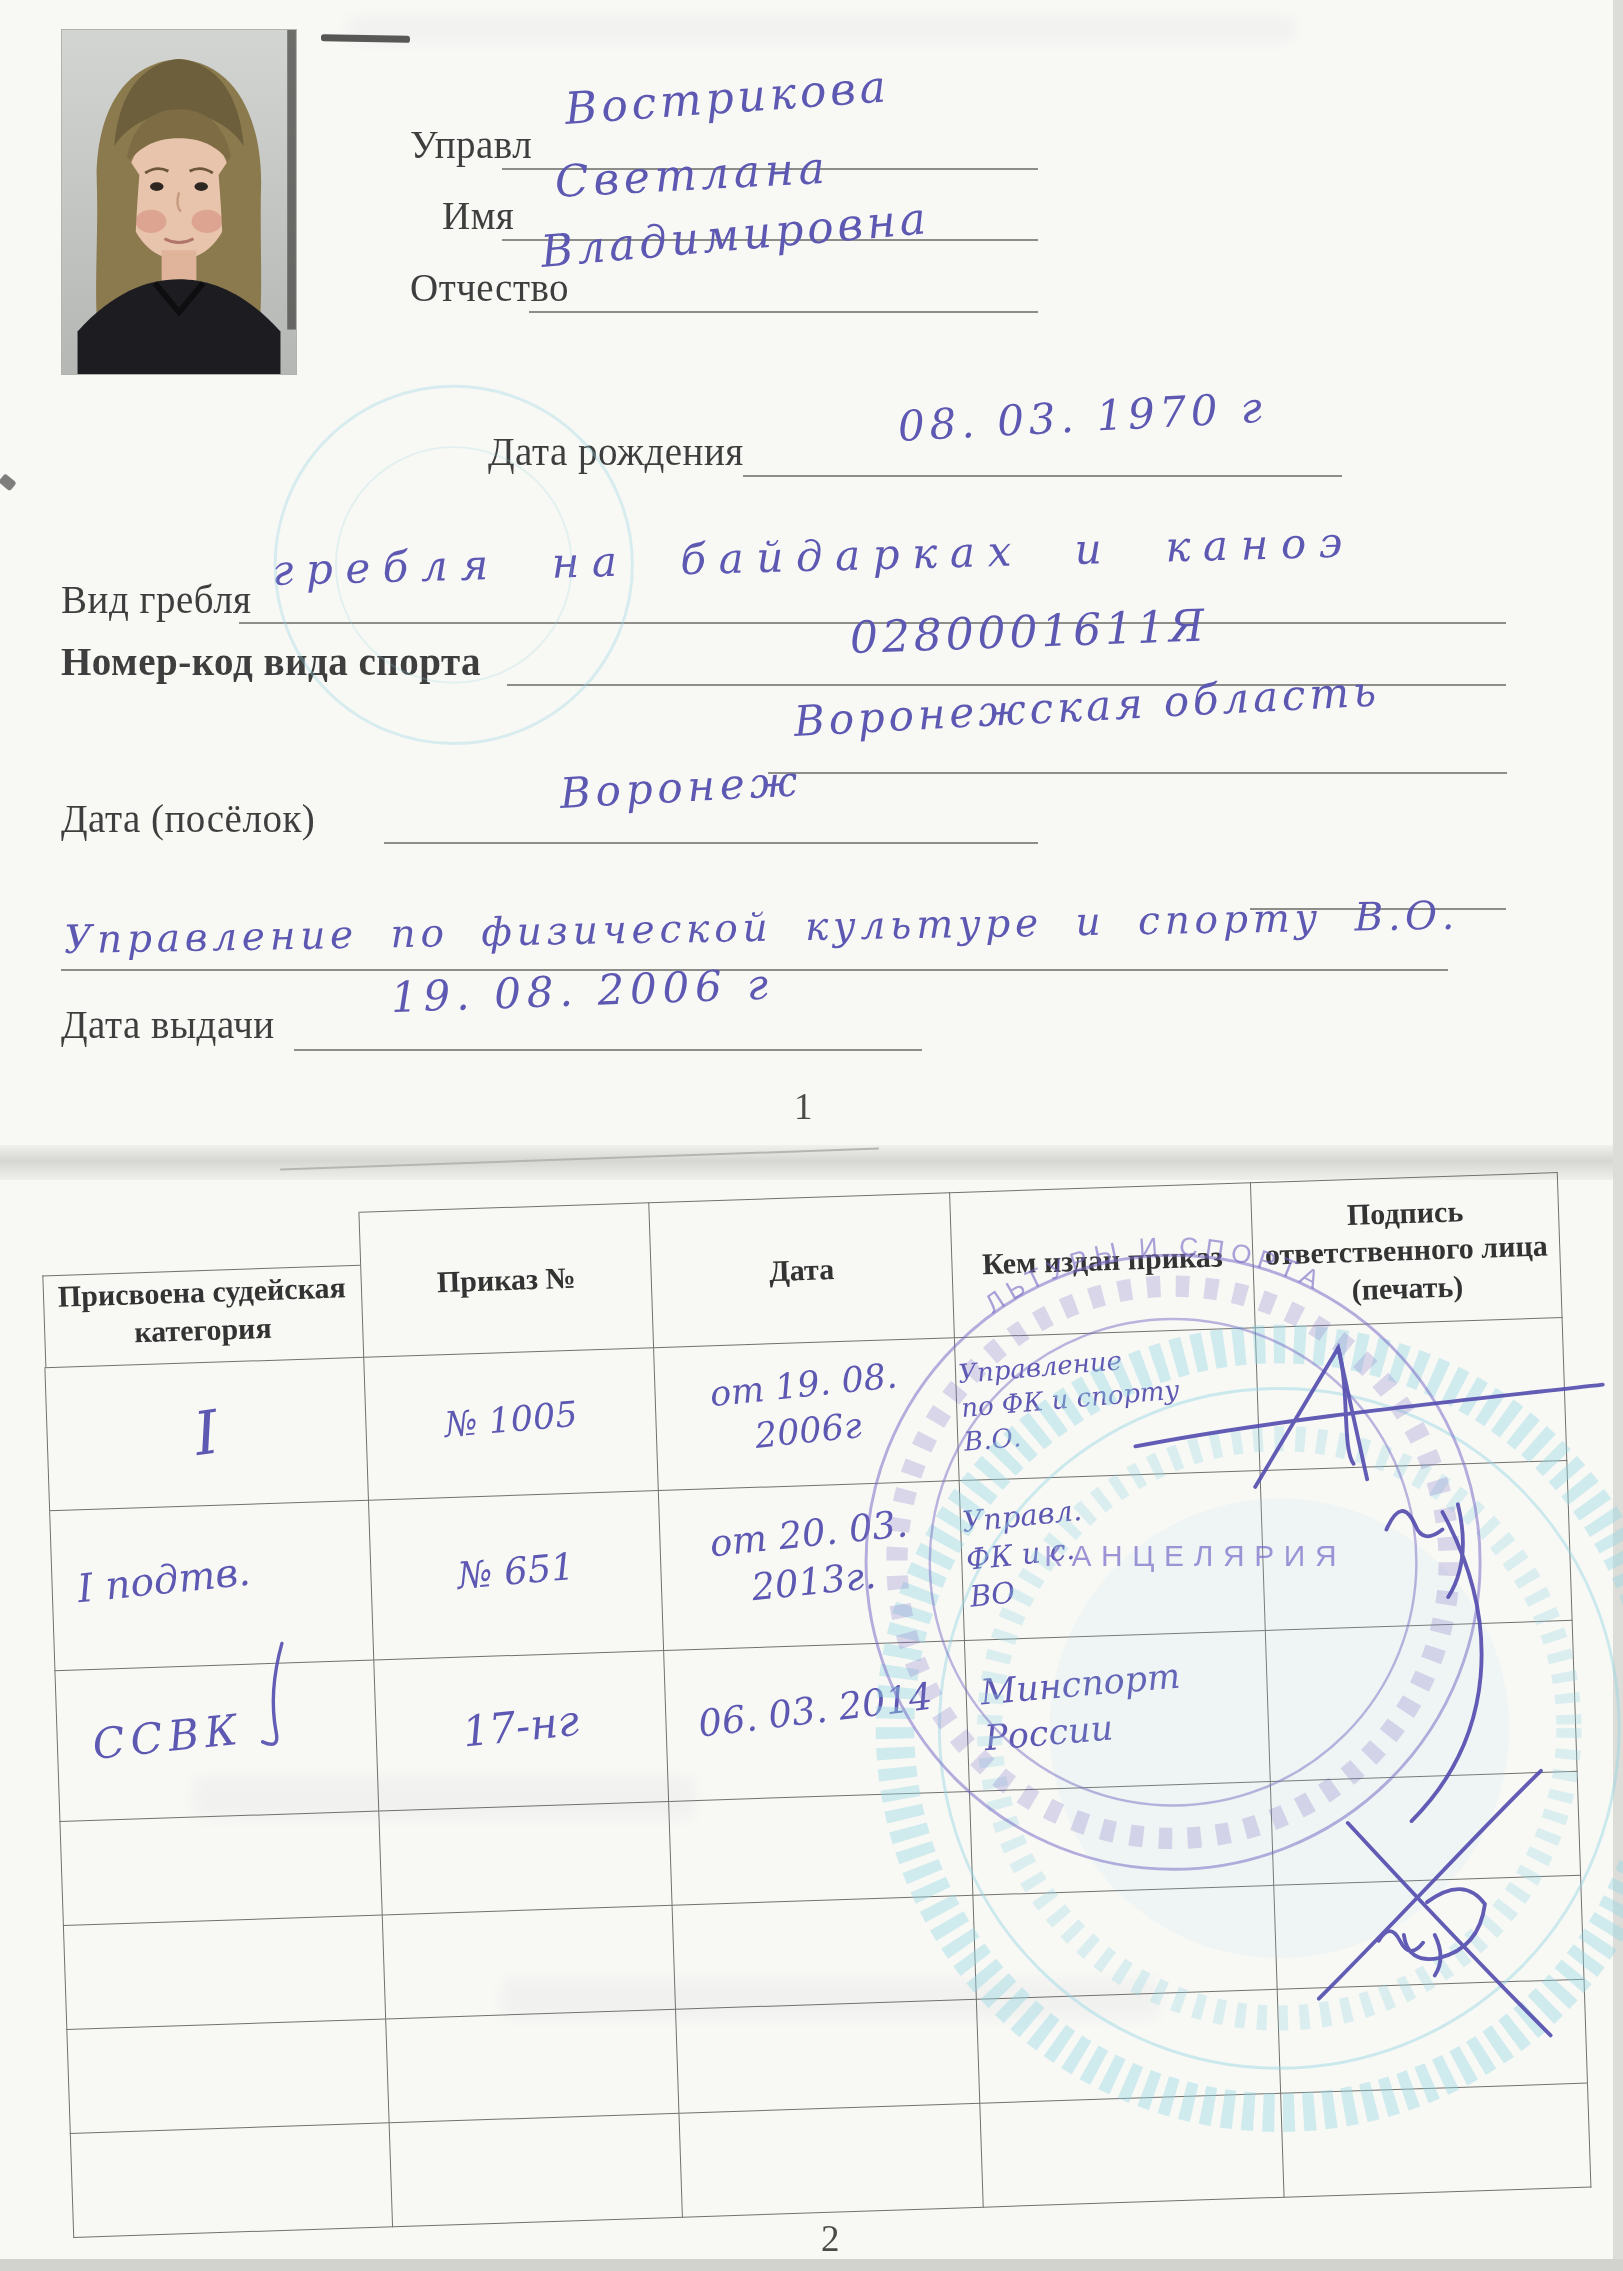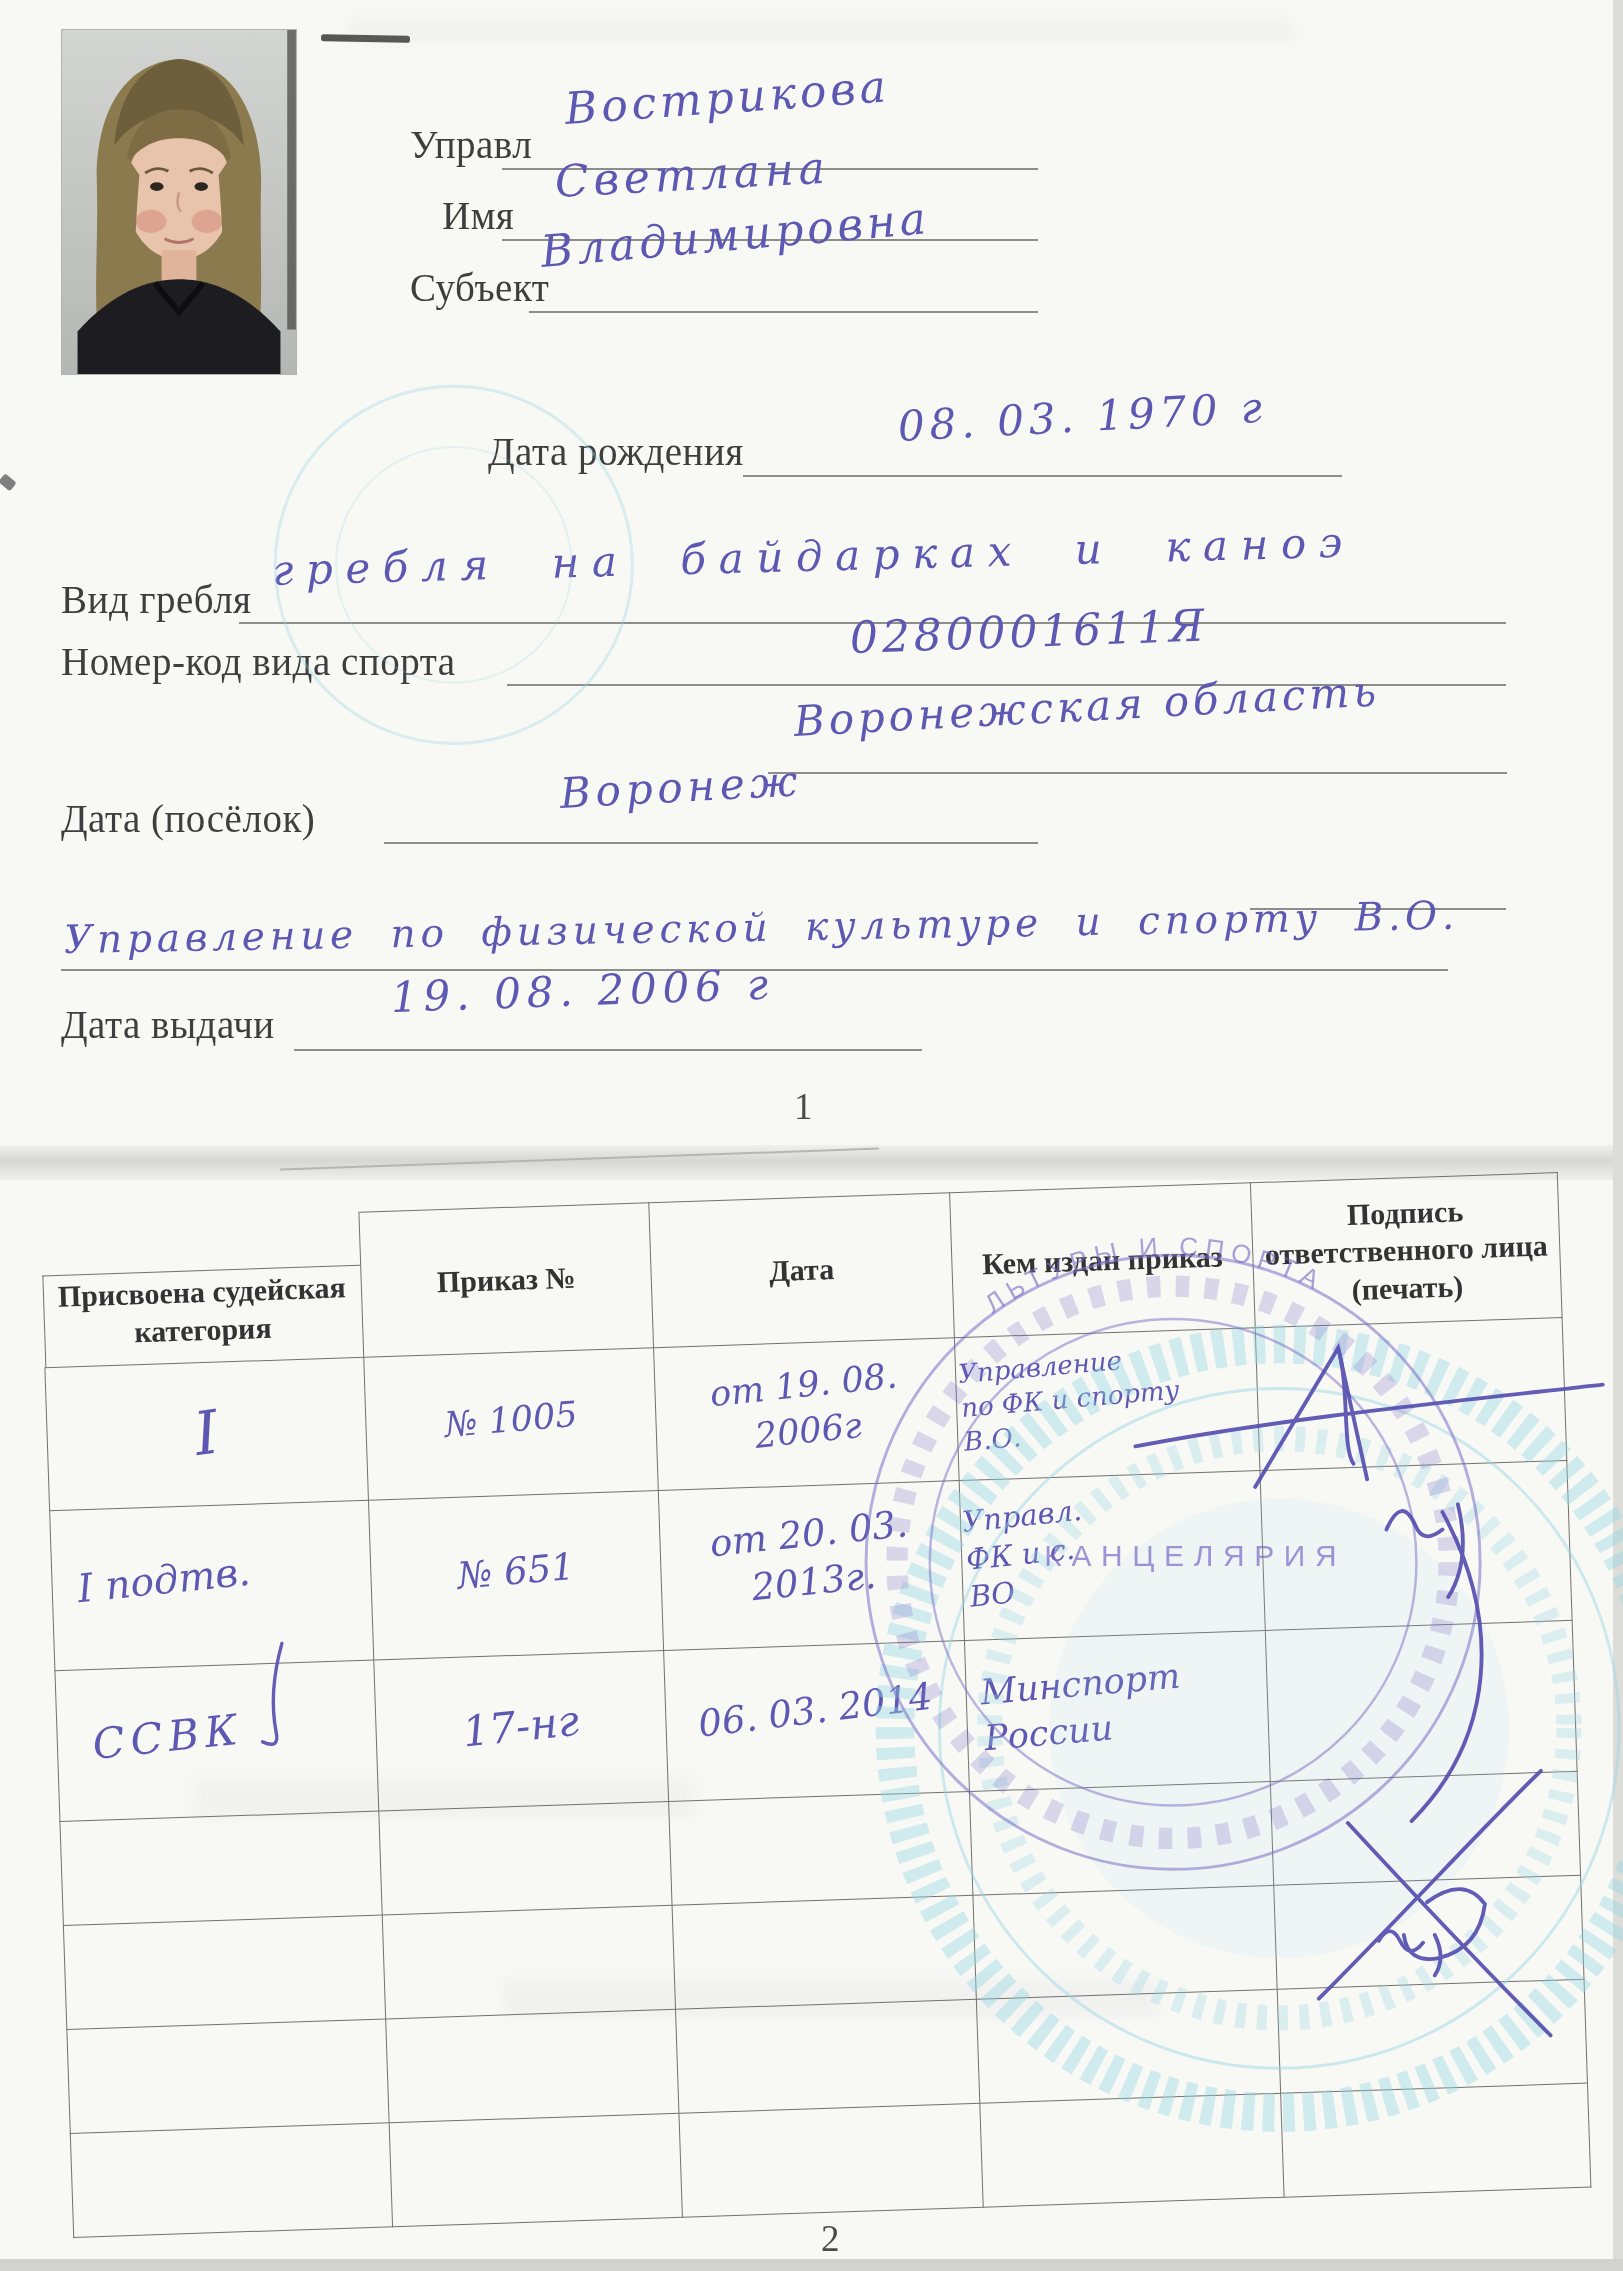--- a/index.html
+++ b/index.html
@@ -76,33 +76,33 @@
   <div class="smudge" style="left:502px;top:1979px;width:657px;height:39px;"></div>
 
   <div class="lbl" style="left:410px;top:122px;">Управл</div>
   <div class="uline" style="left:502px;top:168px;width:536px;"></div>
   <div class="hw" style="left:565px;top:83px;font-size:44px;letter-spacing:3.9px;transform:rotate(-4deg);">Вострикова</div>
 
   <div class="lbl" style="left:410px;top:193px;margin-left:32px;">Имя</div>
   <div class="uline" style="left:502px;top:239px;width:536px;"></div>
   <div class="hw" style="left:555px;top:156px;font-size:44px;letter-spacing:4.8px;transform:rotate(-3deg);">Светлана</div>
 
-  <div class="lbl" style="left:410px;top:265px;">Субъект</div>
+  <div class="lbl" style="left:410px;top:265px;">Отчество</div>
   <div class="uline" style="left:529px;top:311px;width:509px;"></div>
   <div class="hw" style="left:541px;top:226px;font-size:44px;letter-spacing:3.9px;transform:rotate(-5deg);">Владимировна</div>
 
   <div class="lbl" style="left:488px;top:429px;">Дата рождения</div>
   <div class="uline" style="left:743px;top:475px;width:599px;"></div>
   <div class="hw" style="left:898px;top:402px;font-size:42px;letter-spacing:4.8px;transform:rotate(-3deg);">08. 03. 1970 г</div>
 
   <div class="lbl" style="left:61px;top:577px;">Вид гребля</div>
   <div class="uline" style="left:239px;top:622px;width:1267px;"></div>
   <div class="hw" style="left:272px;top:546px;font-size:42px;letter-spacing:12.6px;word-spacing:25px;transform:rotate(-1.5deg);">гребля на байдарках и каноэ</div>
 
-  <div class="lbl" style="left:61px;top:639px;">Номер-код вида спорта</div>
+  <div class="lbl" style="left:61px;top:639px;font-weight:bold;">Номер-код вида спорта</div>
   <div class="uline" style="left:507px;top:684px;width:999px;"></div>
   <div class="hw" style="left:850px;top:612px;font-size:44px;letter-spacing:3.9px;transform:rotate(-2deg);">0280001611Я</div>
 
   <div class="uline" style="left:768px;top:772px;width:739px;"></div>
   <div class="hw" style="left:794px;top:697px;font-size:42px;letter-spacing:3.9px;transform:rotate(-3deg);">Воронежская область</div>
 
   <div class="lbl" style="left:61px;top:796px;">Дата (посёлок)</div>
   <div class="uline" style="left:384px;top:842px;width:654px;"></div>
   <div class="hw" style="left:560px;top:769px;font-size:42px;letter-spacing:4.8px;transform:rotate(-3deg);">Воронеж</div>
 

